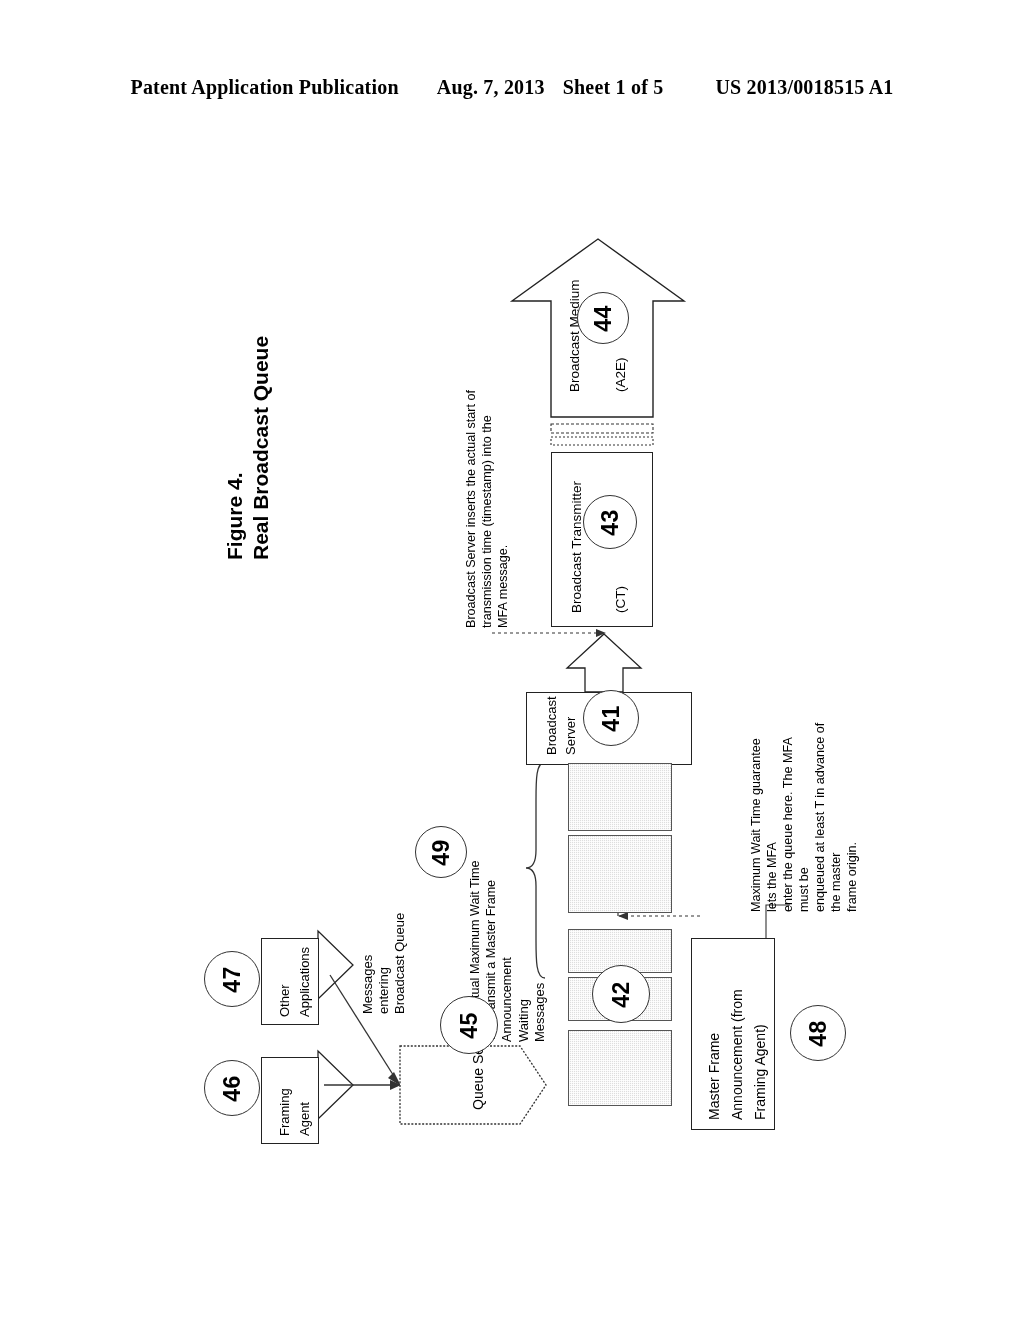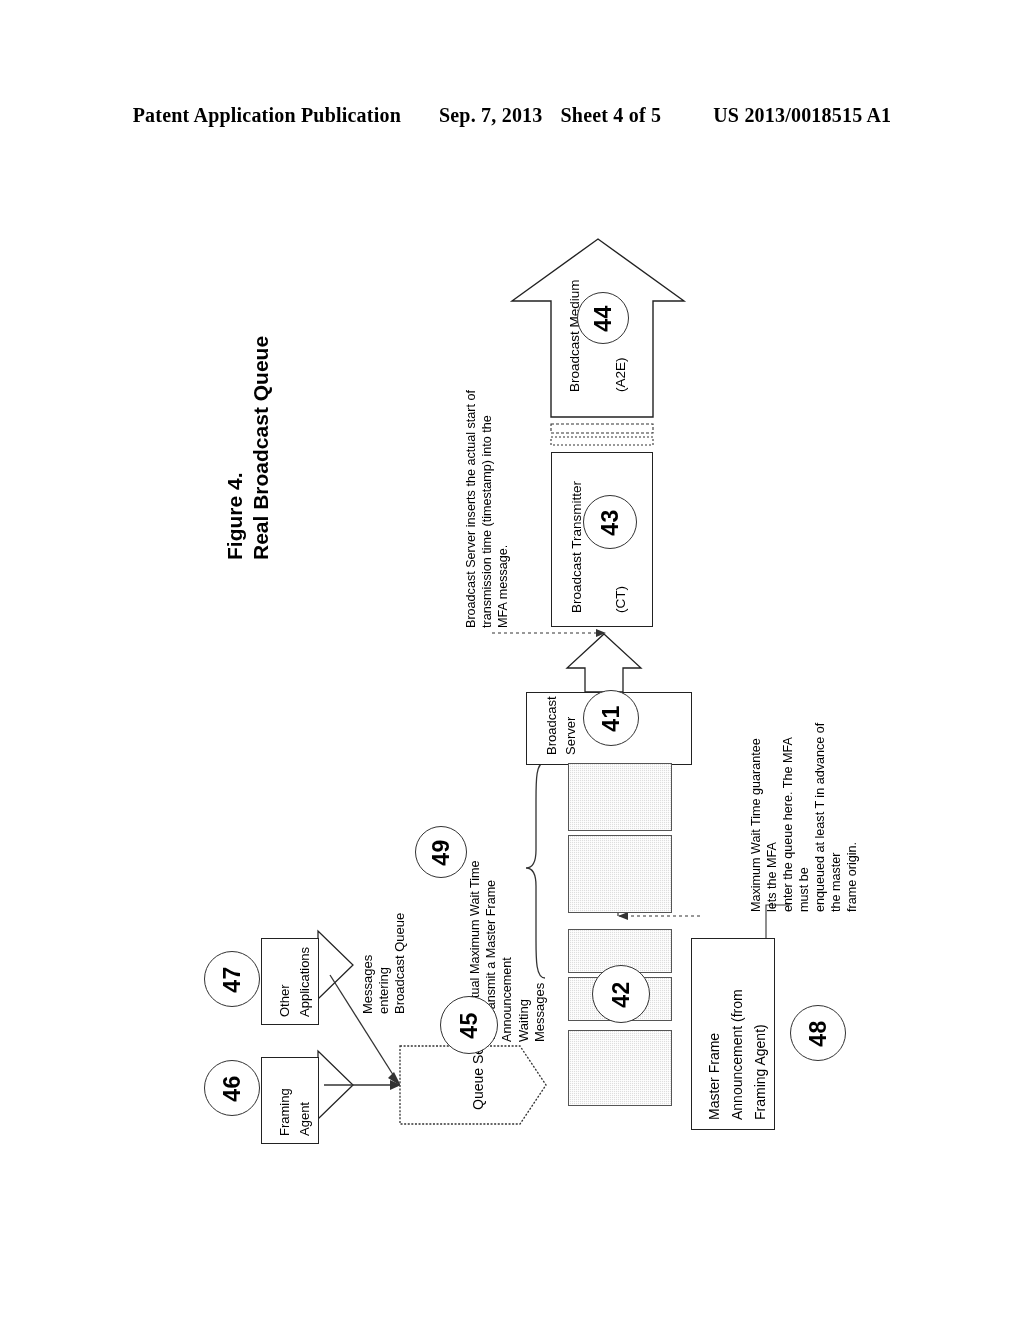--- a/index.html
+++ b/index.html
@@ -1,21 +1,21 @@
 <!DOCTYPE html>
 <html><head>
 <meta charset="utf-8">
 <style>
   html,body{margin:0;padding:0;background:#ffffff;}
   body{width:1024px;height:1320px;position:relative;font-family:"Liberation Sans",sans-serif;color:#000;}
 
   .page{position:absolute;inset:0;width:1024px;height:1320px;overflow:hidden;background:#fff;}
 
   
-  .hdr{position:absolute;top:100px;left:0;width:1024px;height:30px;
+  .hdr{position:absolute;top:72px;left:0;width:1024px;height:30px;
        font-family:"Liberation Serif",serif;font-weight:bold;font-size:20px;
        display:flex;justify-content:center;align-items:center;letter-spacing:.2px;}
   .hdr span{white-space:pre;}
   .hdr .gap1{display:inline-block;width:38px;}
   .hdr .gap2{display:inline-block;width:18px;}
   .hdr .gap3{display:inline-block;width:52px;}
 
   
   .rot{position:absolute;transform-origin:0 0;transform:rotate(-90deg);white-space:nowrap;}
   .rotblk{position:absolute;transform-origin:0 0;transform:rotate(-90deg);}
@@ -45,23 +45,23 @@
   svg.ov{position:absolute;left:0;top:0;width:1024px;height:1320px;overflow:visible;}
 </style>
 </head>
 <body>
 
 <div class="page">
 
   <div class="hdr">
     <span>Patent Application Publication</span>
     <span class="gap1"></span>
-    <span>Sep. 7, 2013</span>
+    <span>Aug. 7, 2013</span>
     <span class="gap2"></span>
-    <span>Sheet 4 of 5</span>
+    <span>Sheet 1 of 5</span>
     <span class="gap3"></span>
     <span>US 2013/0018515 A1</span>
   </div>
 
   <div class="rotblk figtitle" style="left:222px;top:560px;width:280px;">
     <div>Figure 4.</div>
     <div>Real Broadcast Queue</div>
   </div>
 
   <svg class="ov" viewBox="0 0 1024 1320">

